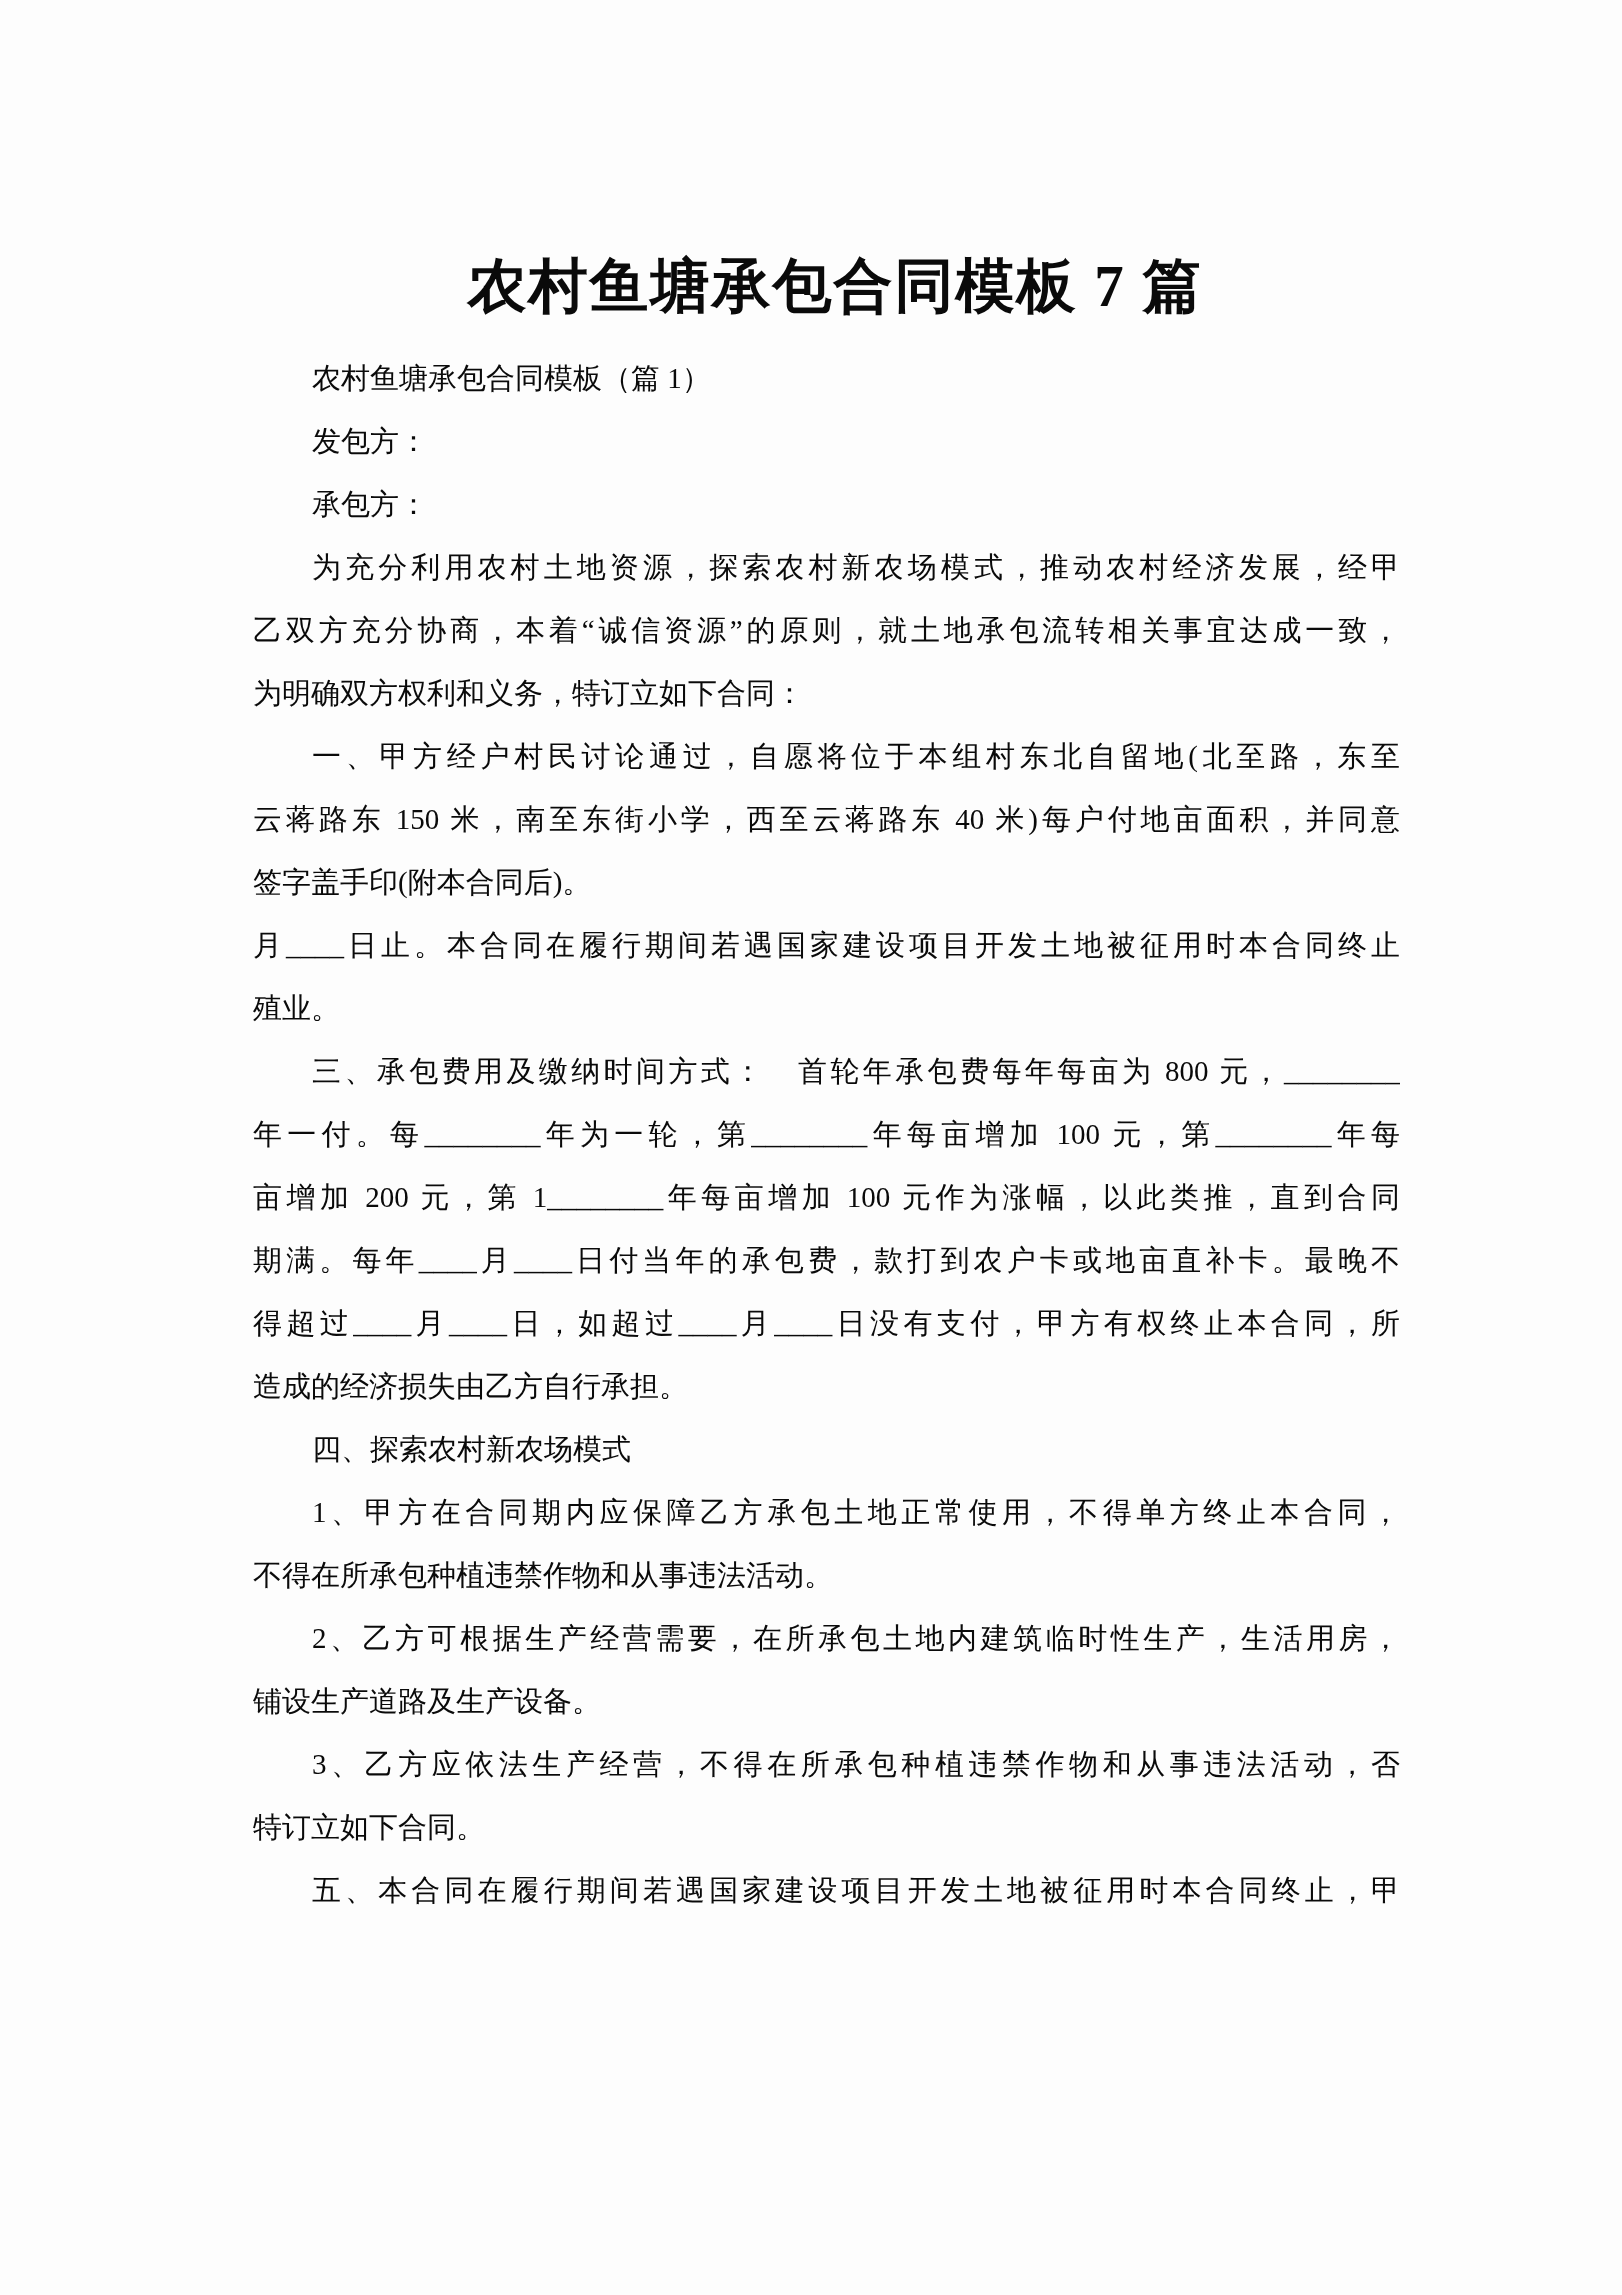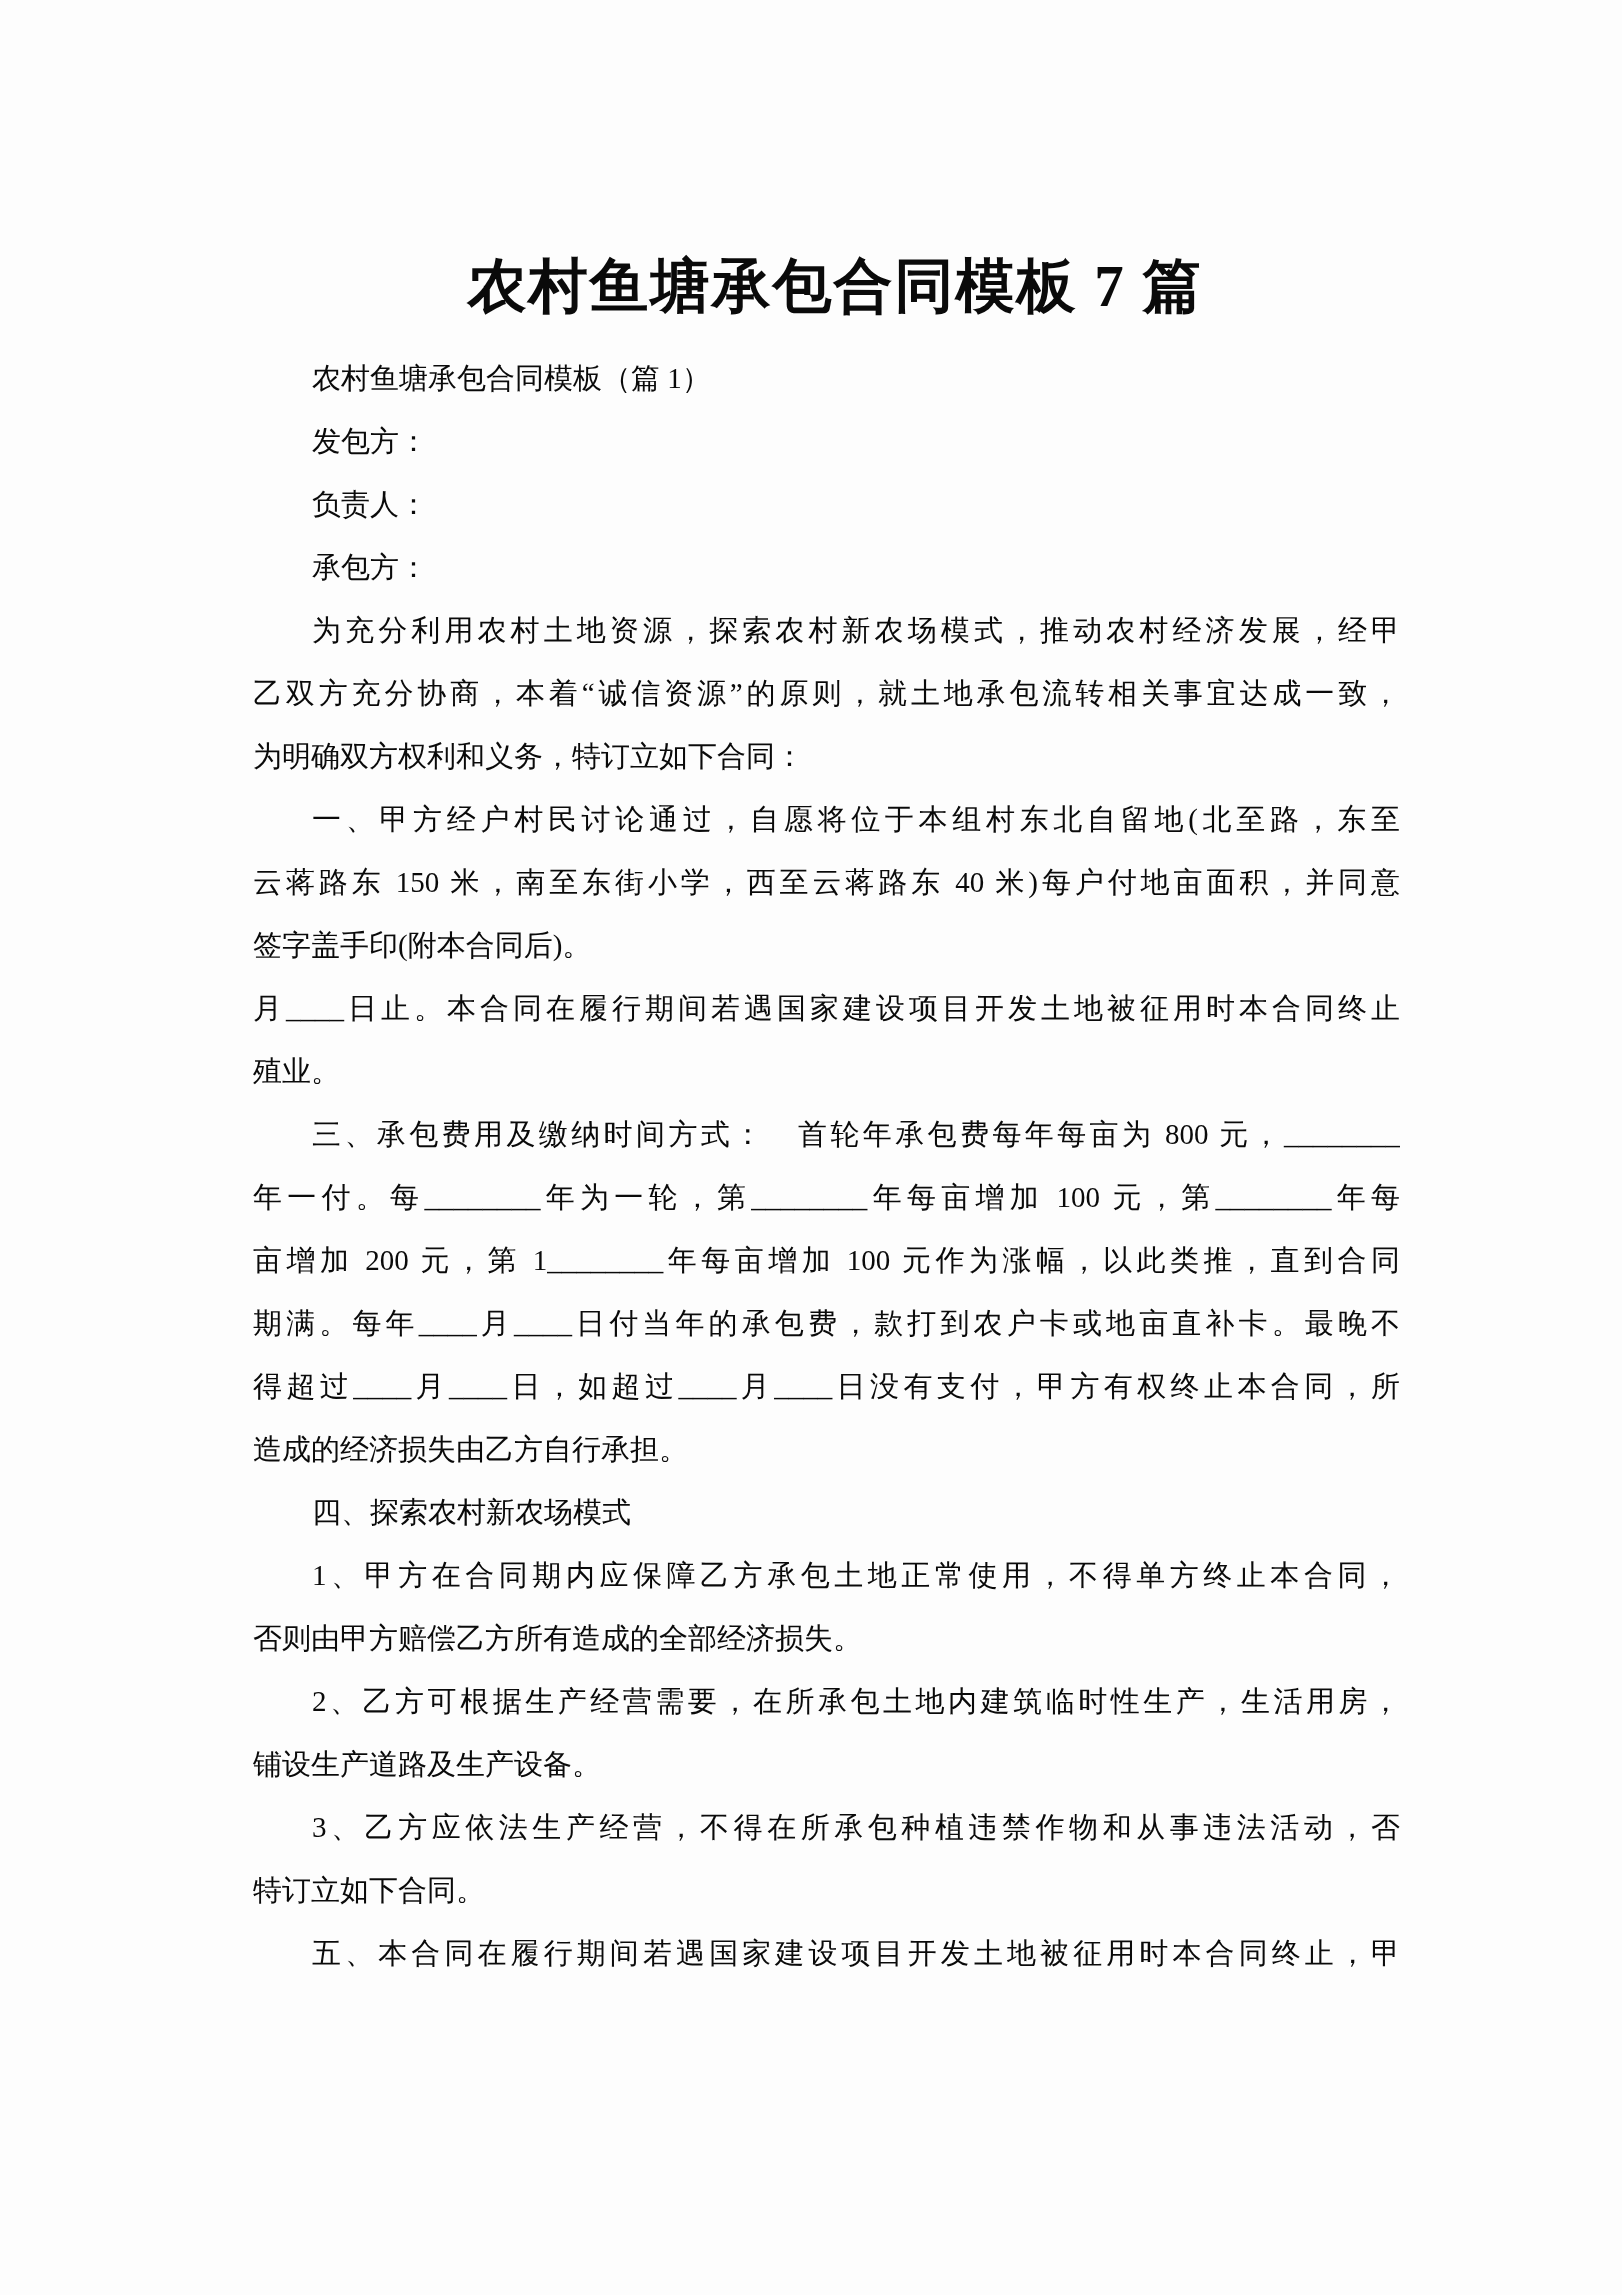--- a/index.html
+++ b/index.html
@@ -56,39 +56,38 @@
 </head>
 <body>
 
 <div class="page">
   <h1 class="doc-title">农村鱼塘承包合同模板 7 篇</h1>
 
   <div class="doc-body">
 
   <div class="line indent">农村鱼塘承包合同模板（篇 1）</div>
       <div class="line indent">发包方：</div>
-      <div class="line indent">负责人：</div>
       <div class="line indent">承包方：</div>
       <div class="line indent fill">为充分利用农村土地资源，探索农村新农场模式，推动农村经济发展，经甲</div>
       <div class="line fill">乙双方充分协商，本着“诚信资源”的原则，就土地承包流转相关事宜达成一致，</div>
       <div class="line">为明确双方权利和义务，特订立如下合同：</div>
       <div class="line indent fill">一、甲方经户村民讨论通过，自愿将位于本组村东北自留地(北至路，东至</div>
       <div class="line fill">云蒋路东 150 米，南至东街小学，西至云蒋路东 40 米)每户付地亩面积，并同意</div>
       <div class="line">签字盖手印(附本合同后)。</div>
       <div class="line fill">月____日止。本合同在履行期间若遇国家建设项目开发土地被征用时本合同终止</div>
       <div class="line">殖业。</div>
       <div class="line indent fill">三、承包费用及缴纳时间方式：　首轮年承包费每年每亩为 800 元，________</div>
       <div class="line fill">年一付。每________年为一轮，第________年每亩增加 100 元，第________年每</div>
       <div class="line fill">亩增加 200 元，第 1________年每亩增加 100 元作为涨幅，以此类推，直到合同</div>
       <div class="line fill">期满。每年____月____日付当年的承包费，款打到农户卡或地亩直补卡。最晚不</div>
       <div class="line fill">得超过____月____日，如超过____月____日没有支付，甲方有权终止本合同，所</div>
       <div class="line">造成的经济损失由乙方自行承担。</div>
       <div class="line indent">四、探索农村新农场模式</div>
       <div class="line indent fill">1、甲方在合同期内应保障乙方承包土地正常使用，不得单方终止本合同，</div>
-      <div class="line">否则由甲方赔偿乙方所有造成的全部经济损失。</div>
+      <div class="line">不得在所承包种植违禁作物和从事违法活动。</div>
       <div class="line indent fill">2、乙方可根据生产经营需要，在所承包土地内建筑临时性生产，生活用房，</div>
       <div class="line">铺设生产道路及生产设备。</div>
       <div class="line indent fill">3、乙方应依法生产经营，不得在所承包种植违禁作物和从事违法活动，否</div>
       <div class="line">特订立如下合同。</div>
       <div class="line indent fill">五、本合同在履行期间若遇国家建设项目开发土地被征用时本合同终止，甲</div>
     </div>
 </div>
 
 
 </body></html>

